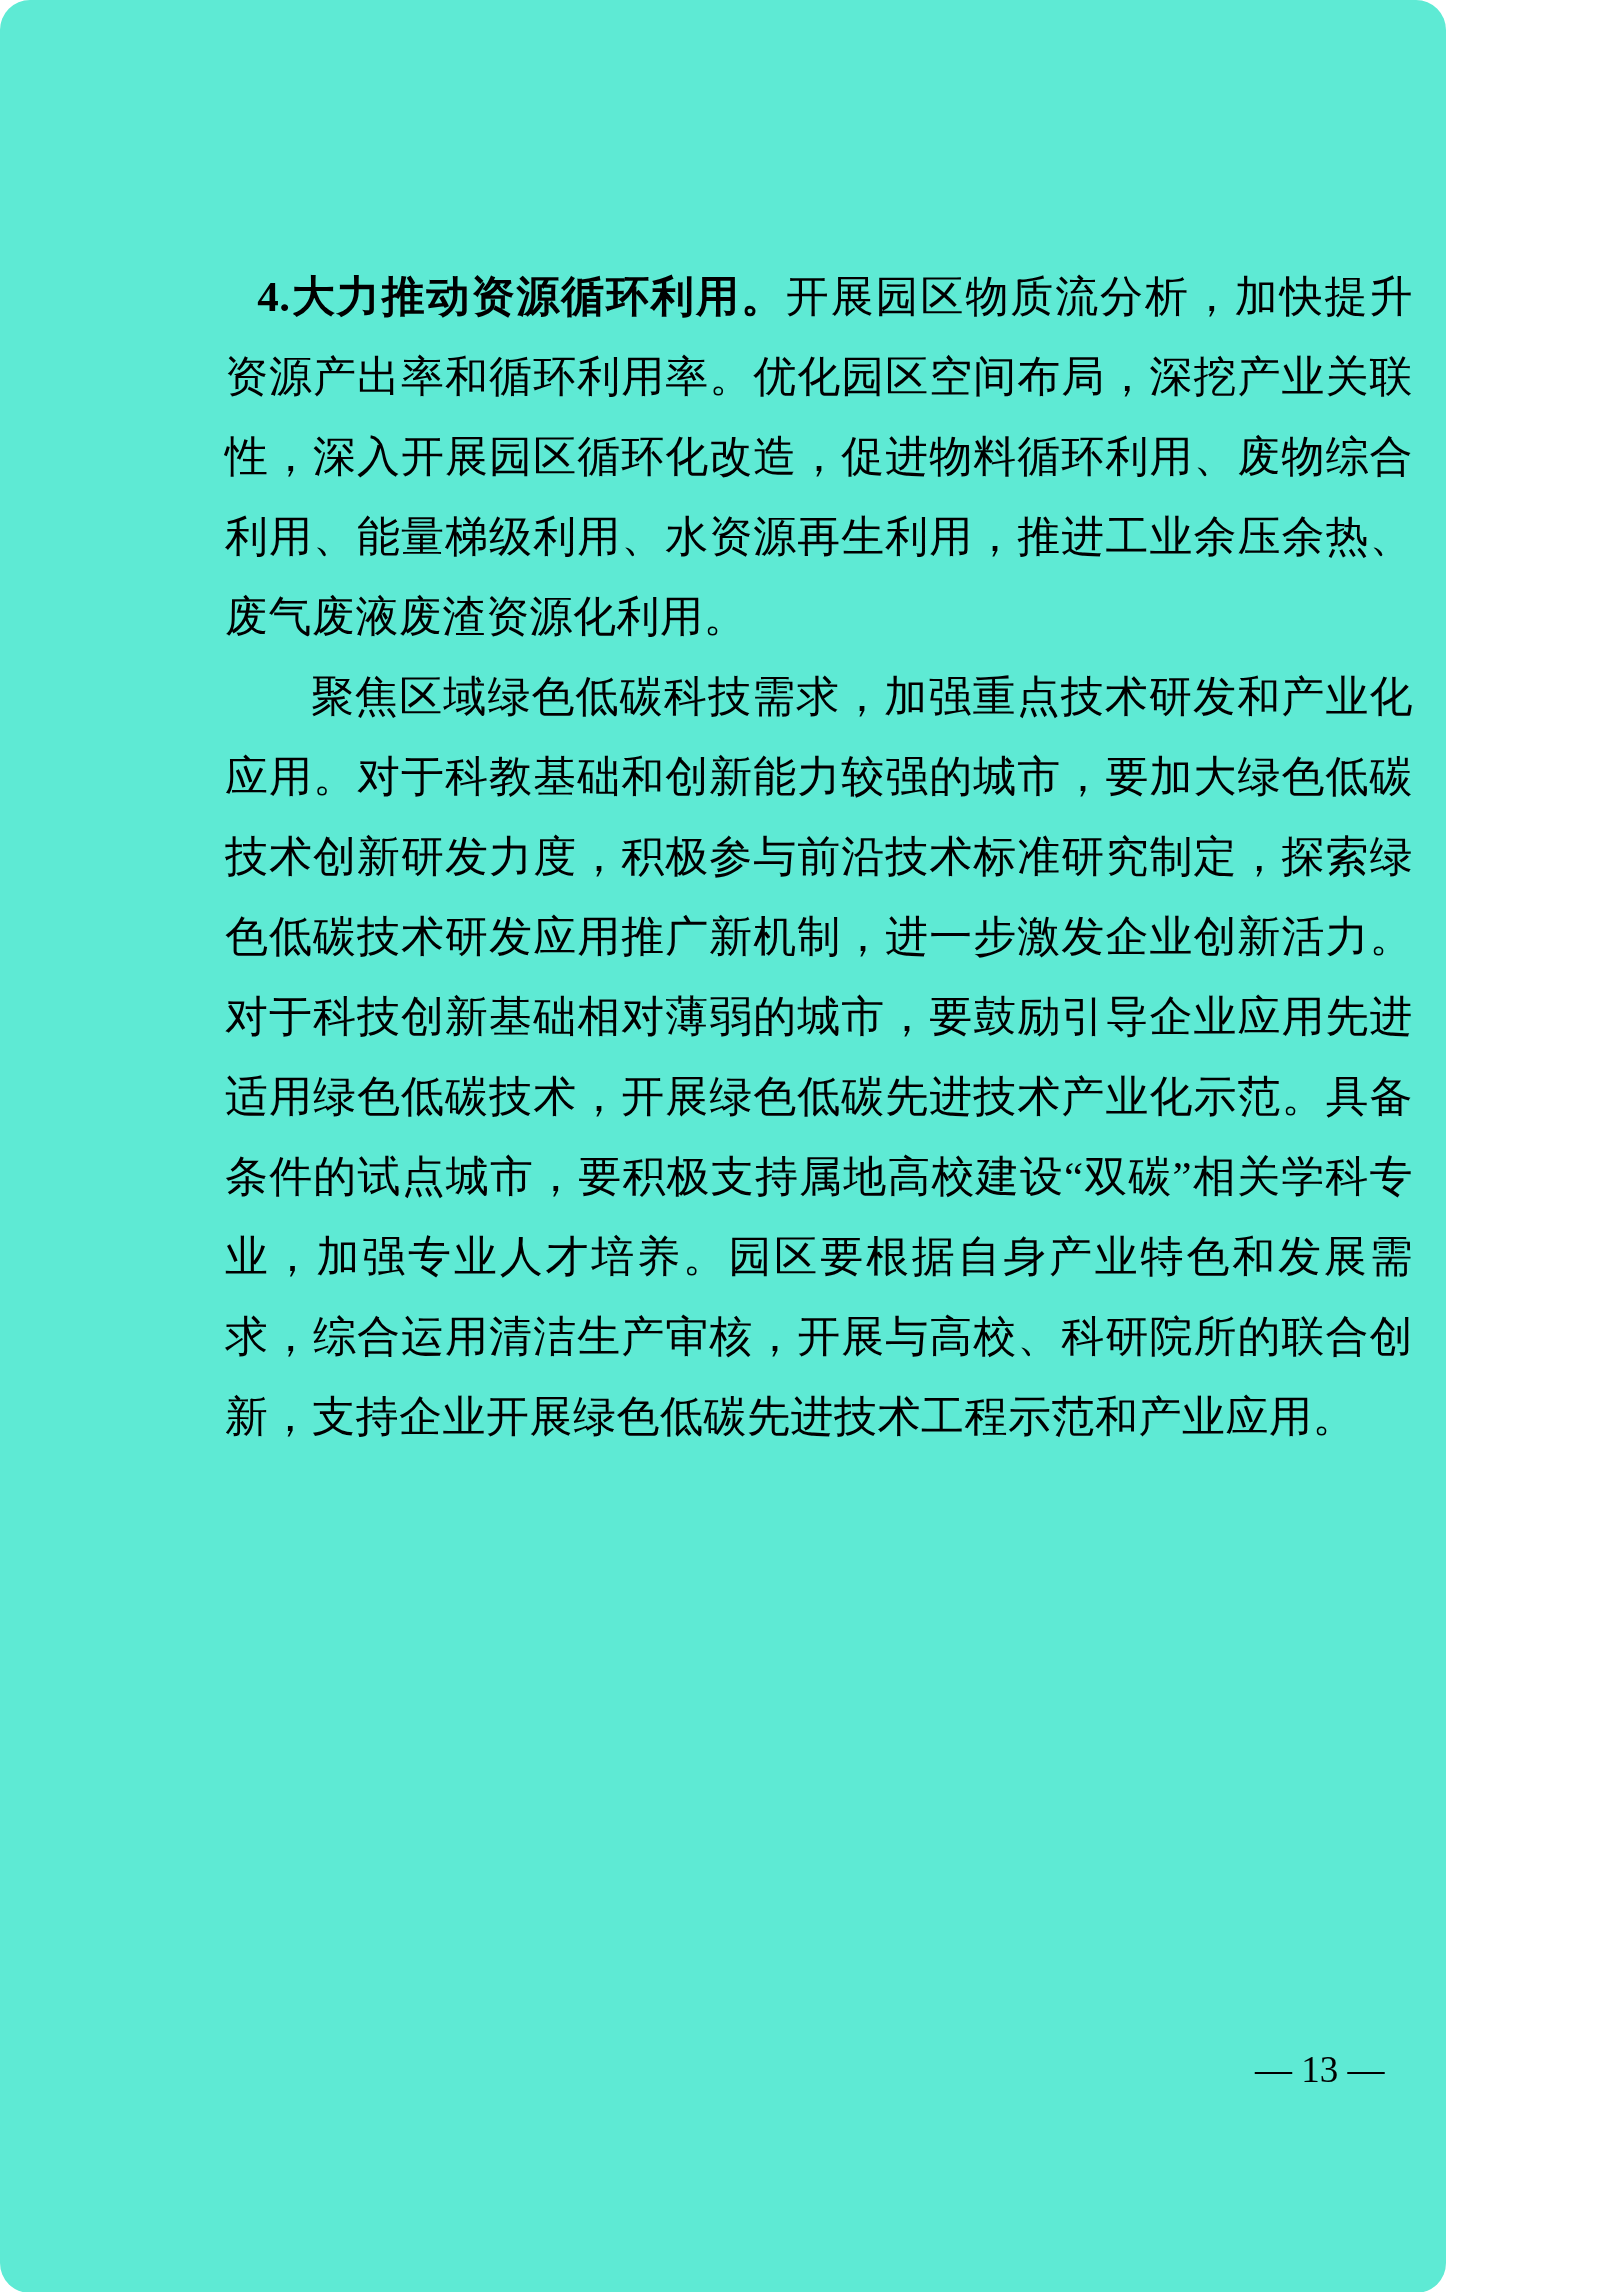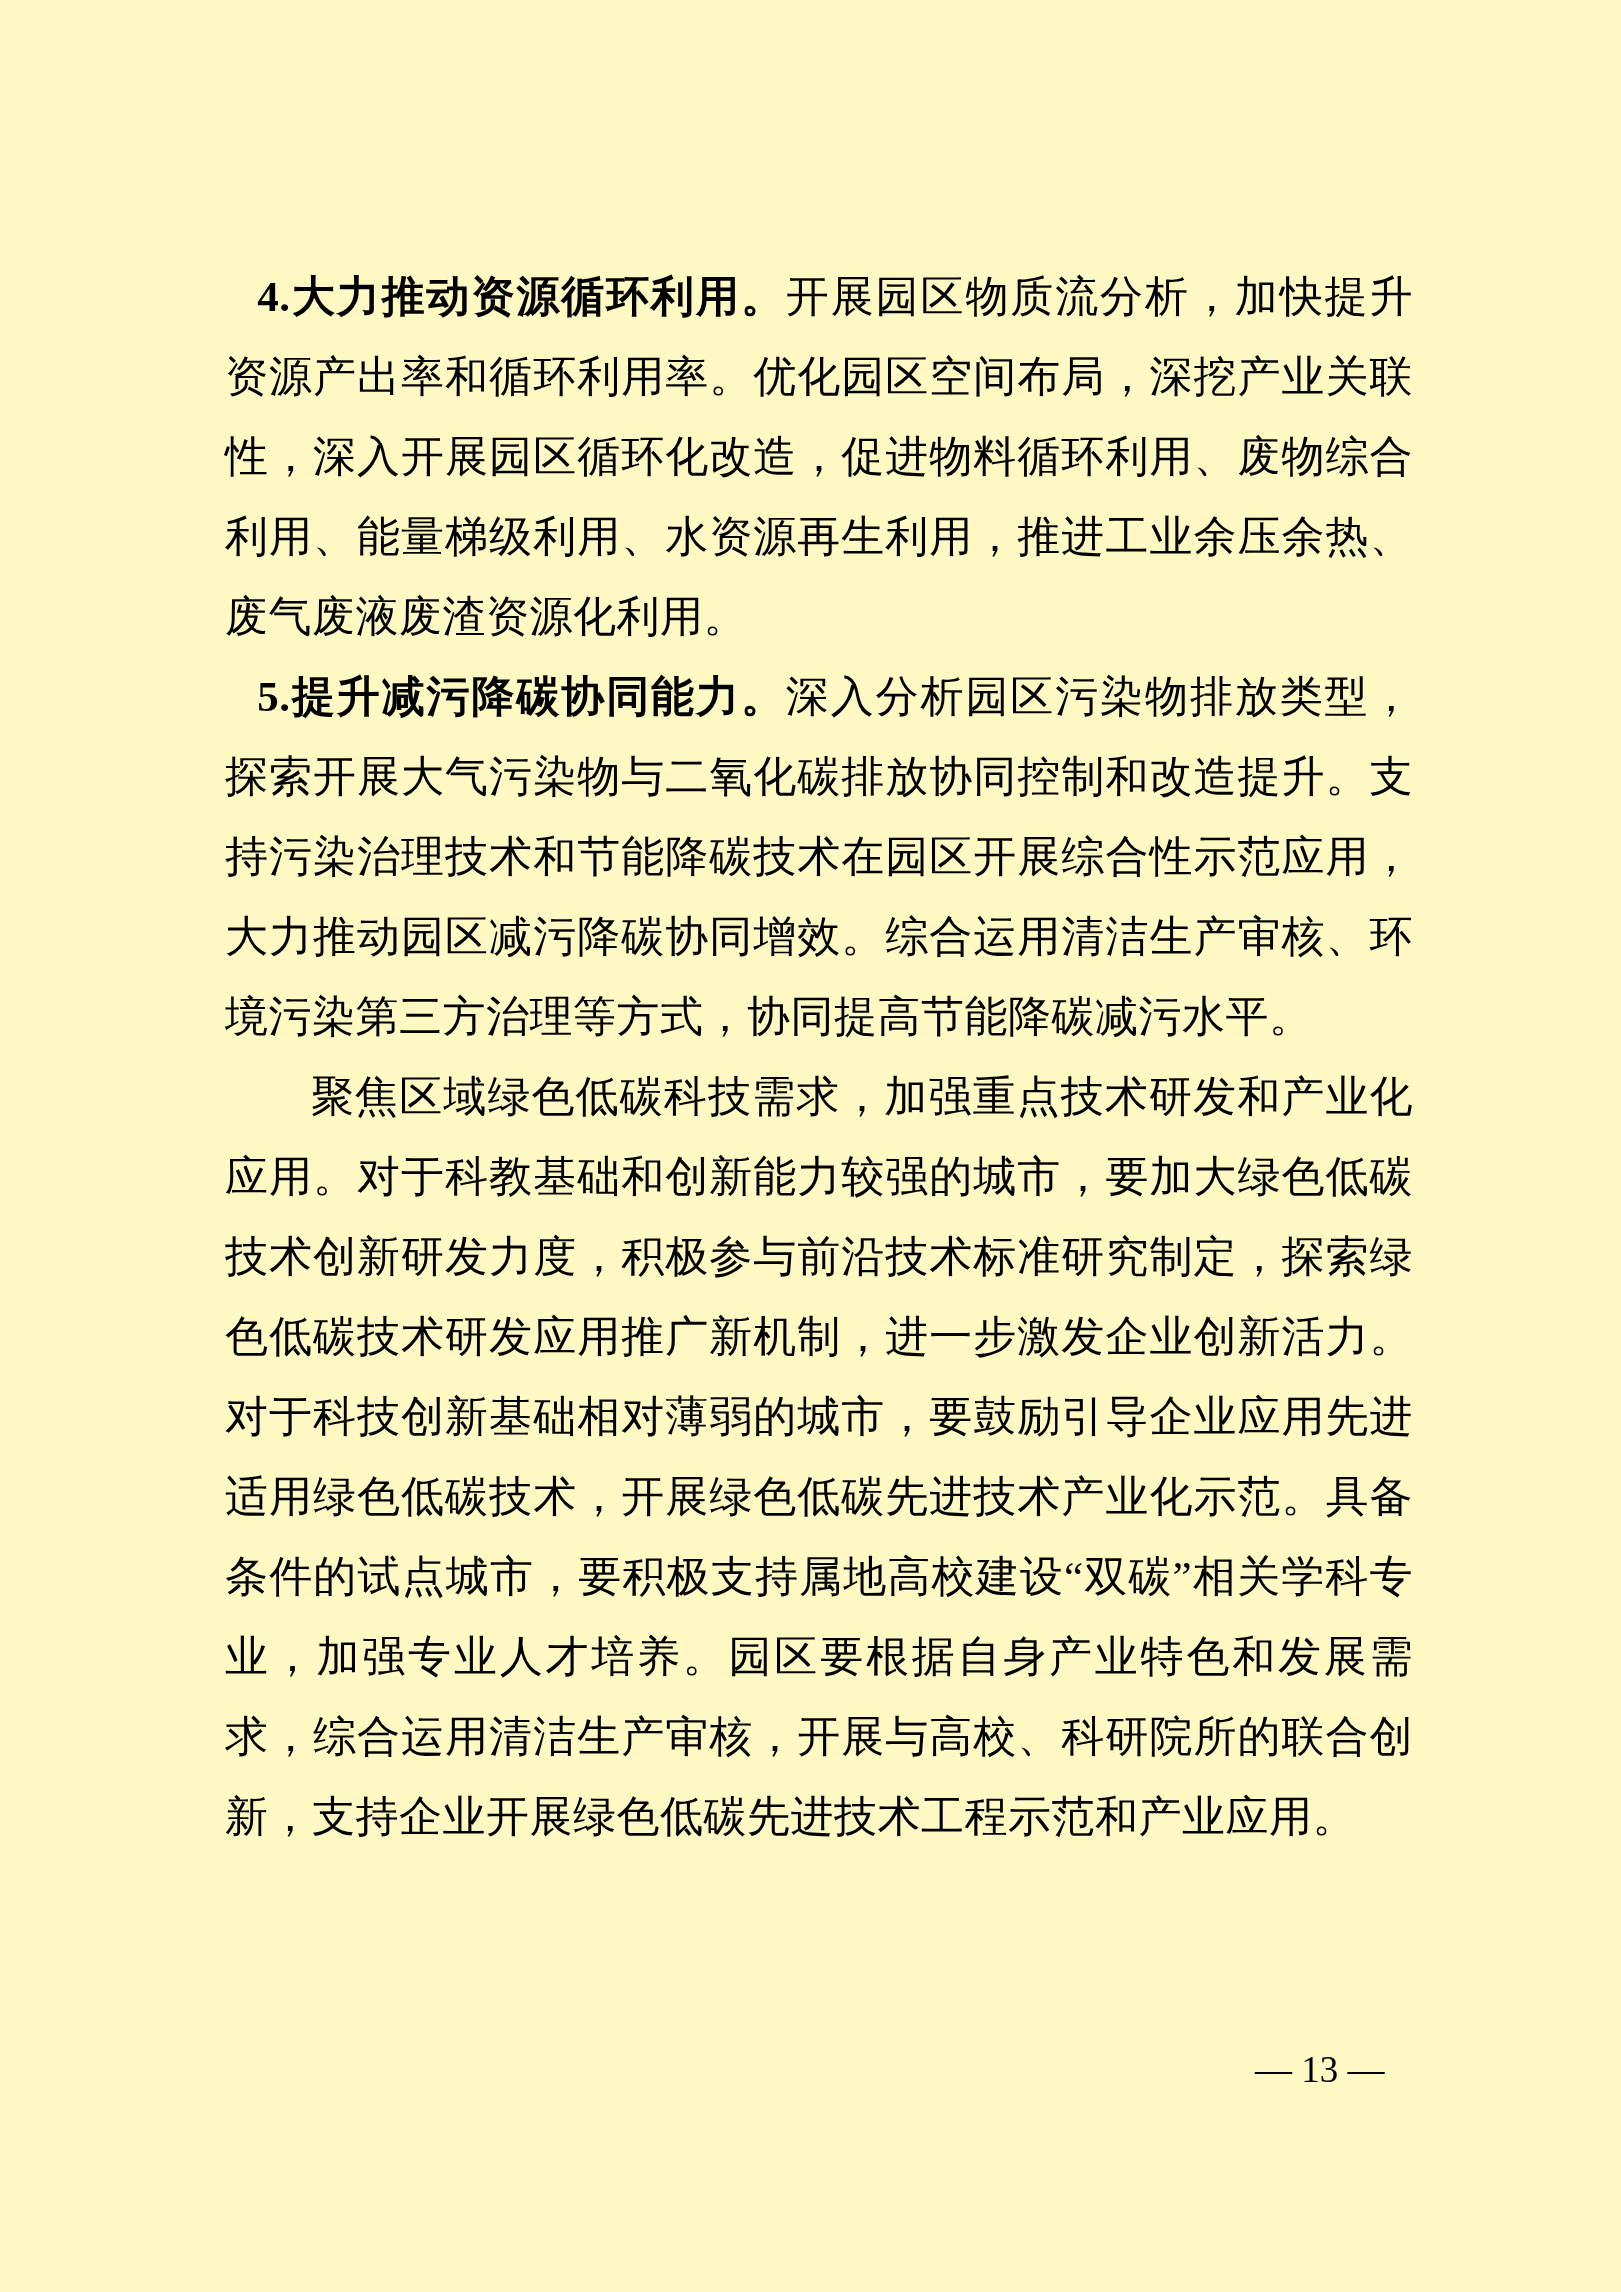--- a/index.html
+++ b/index.html
@@ -2,26 +2,27 @@
 <html lang="zh"><head>
 <meta charset="utf-8">
 <style>
   html, body {
     margin: 0;
     padding: 0;
     background: #ffffff;
   }
   .page {
     position: relative;
-    width: 1621px;
+    width: 1446px;
     height: 2293px;
-    background: #fef9c3;
+    background: #5eead4;
     overflow: hidden;
     font-family: "Liberation Serif", "DejaVu Serif", serif;
     color: #000000;
+    border-radius: 30px;
   }
   .content {
     position: absolute;
     left: 225px;
     top: 257px;
     width: 1188px;
   }
   .body-text {
     font-size: 43px;
     line-height: 80px;
@@ -60,21 +61,20 @@
   }
 </style>
 </head>
 <body>
 
 <div class="page">
   <div class="content">
 
     <p class="body-text para-numbered"><span class="lead">4.大力推动资源循环利用。</span><span>开展园区物质流分析，加快提升资源产出率和循环利用率。优化园区空间布局，深挖产业关联性，深入开展园区循环化改造，促进物料循环利用、废物综合利用、能量梯级利用、水资源再生利用，推进工业余压余热、废气废液废渣资源化利用。</span></p>
 
-    <p class="body-text para-numbered"><span class="lead">5.提升减污降碳协同能力。</span><span>深入分析园区污染物排放类型，探索开展大气污染物与二氧化碳排放协同控制和改造提升。支持污染治理技术和节能降碳技术在园区开展综合性示范应用，大力推动园区减污降碳协同增效。综合运用清洁生产审核、环境污染第三方治理等方式，协同提高节能降碳减污水平。</span></p>
 
 
     <p class="body-text para-plain">聚焦区域绿色低碳科技需求，加强重点技术研发和产业化应用。对于科教基础和创新能力较强的城市，要加大绿色低碳技术创新研发力度，积极参与前沿技术标准研究制定，探索绿色低碳技术研发应用推广新机制，进一步激发企业创新活力。对于科技创新基础相对薄弱的城市，要鼓励引导企业应用先进适用绿色低碳技术，开展绿色低碳先进技术产业化示范。具备条件的试点城市，要积极支持属地高校建设“双碳”相关学科专业，加强专业人才培养。园区要根据自身产业特色和发展需求，综合运用清洁生产审核，开展与高校、科研院所的联合创新，支持企业开展绿色低碳先进技术工程示范和产业应用。</p>
 
 
   </div>
 
   <div class="page-number">— 13 —</div>
 </div>
 

